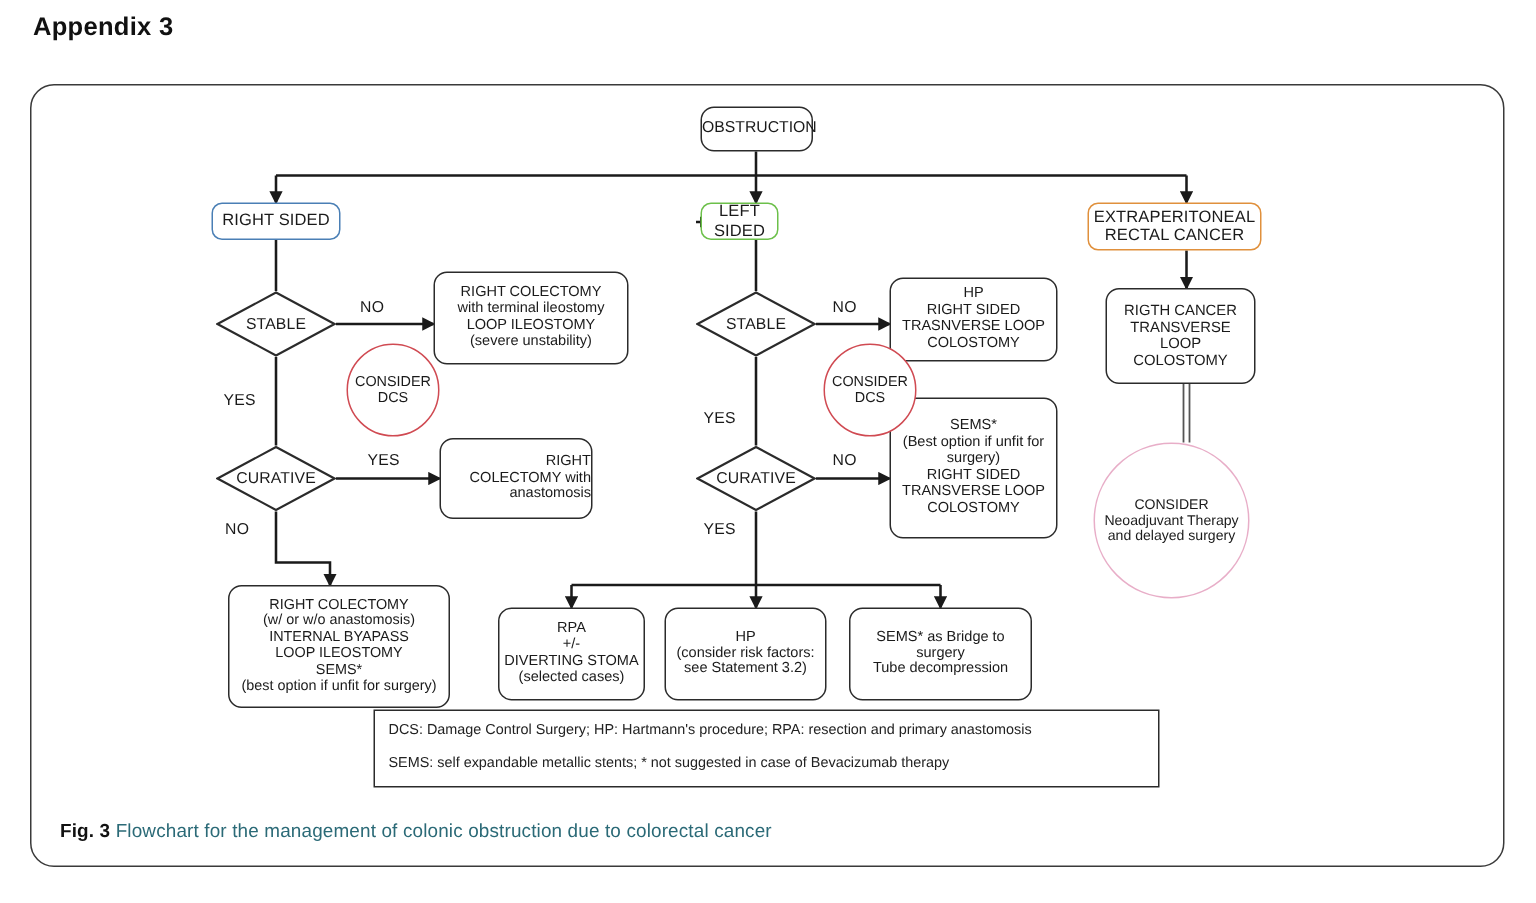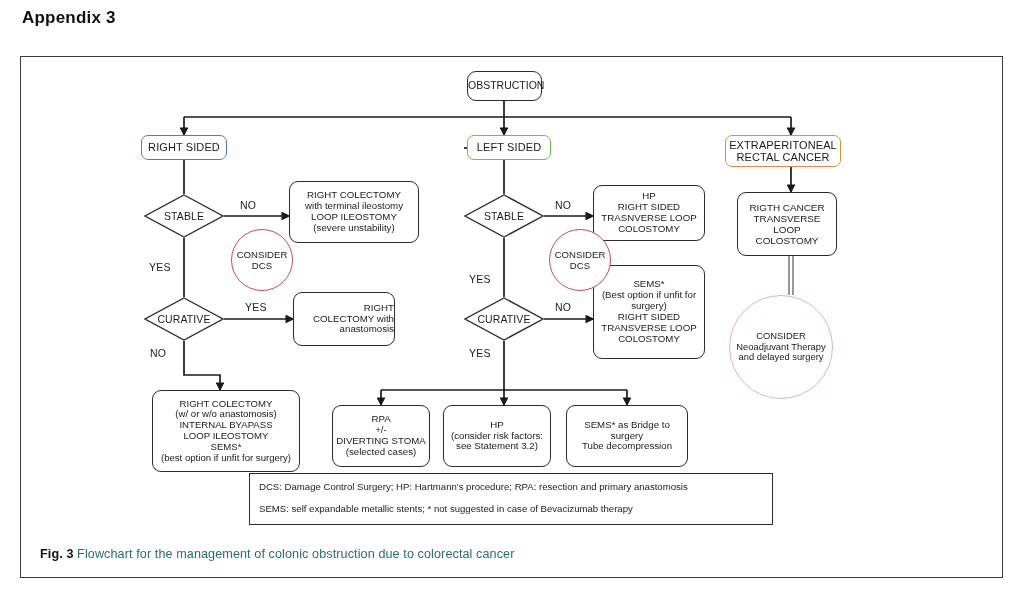--- a/index.html
+++ b/index.html
@@ -3,21 +3,21 @@
 <meta charset="utf-8">
 <style>
   html,body{margin:0;padding:0;background:#ffffff;}
   body{width:1024px;height:602px;position:relative;overflow:hidden;
        font-family:"Liberation Sans","DejaVu Sans",sans-serif;color:#1a1a1a;}
 
   #appendix-title{position:absolute;left:22px;top:8px;font-size:17px;font-weight:bold;
     letter-spacing:.2px;color:#111;}
 
   #figure-frame{position:absolute;left:20px;top:56px;width:983px;height:522px;
-    border:1.6px solid #3a3a3a;border-radius:0;box-sizing:border-box;background:#fff;}
+    border:1.6px solid #3a3a3a;border-radius:16px;box-sizing:border-box;background:#fff;}
 
   #flow-canvas{position:absolute;left:0;top:0;width:983px;height:470px;}
   #flow-canvas svg{position:absolute;left:0;top:0;}
 
   
   .node{position:absolute;box-sizing:border-box;display:flex;align-items:center;
     justify-content:center;text-align:center;background:#fff;border:1.4px solid #2b2b2b;
     border-radius:9px;line-height:1.13;z-index:3;}
   .node .txt{display:block;width:100%;white-space:pre-line;}
 
@@ -115,21 +115,21 @@
     </svg>
 
     <div class="node" style="left:446px;top:14px;width:75px;height:30px;font-size:10.5px;">
       <span class="txt">OBSTRUCTION</span>
     </div>
 
     <div class="node header blue" style="left:120px;top:78px;width:86px;height:25px;">
       <span class="txt">RIGHT SIDED</span>
     </div>
 
-    <div class="node header green" style="left:446px;top:78px;width:84px;height:25px;">
+    <div class="node header green" style="left:446px;top:78px;width:52px;height:25px;">
       <span class="txt">LEFT SIDED</span>
     </div>
 
     <div class="node header orange" style="left:704px;top:78px;width:116px;height:32px;">
       <span class="txt">EXTRAPERITONEAL
 RECTAL CANCER</span>
     </div>
 
     <div class="diamond-wrap" style="left:123px;top:137px;width:80px;height:44px;">
       <svg width="80" height="44">

